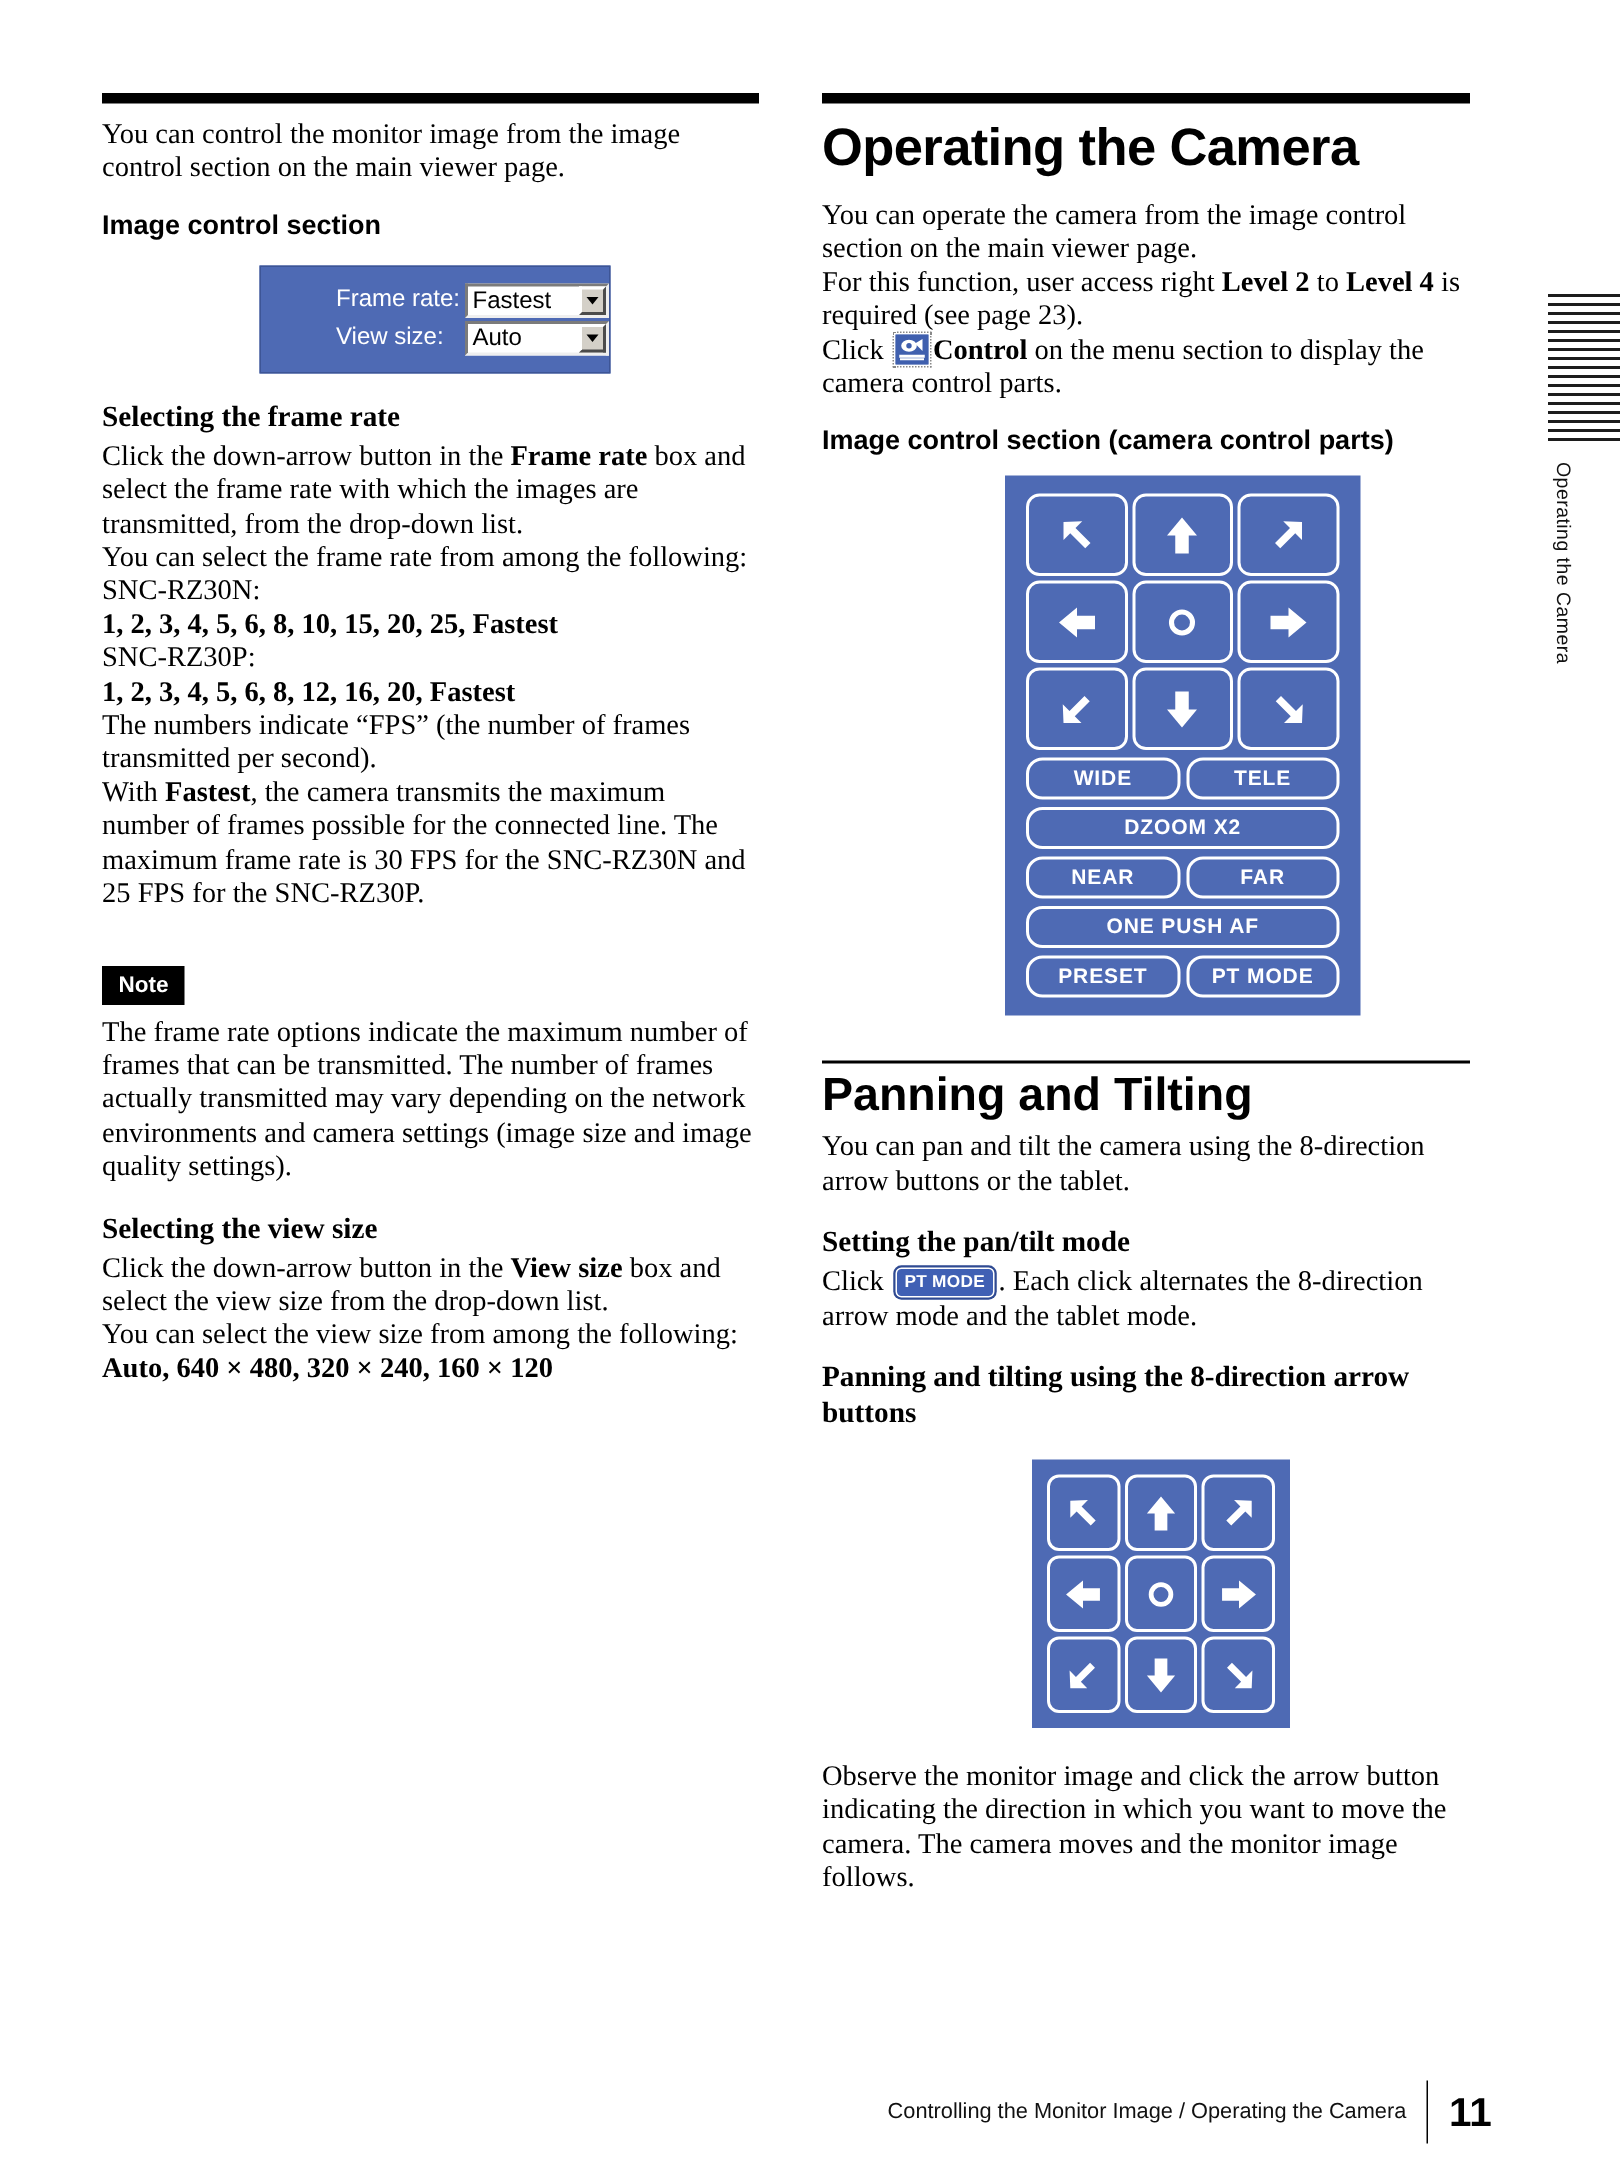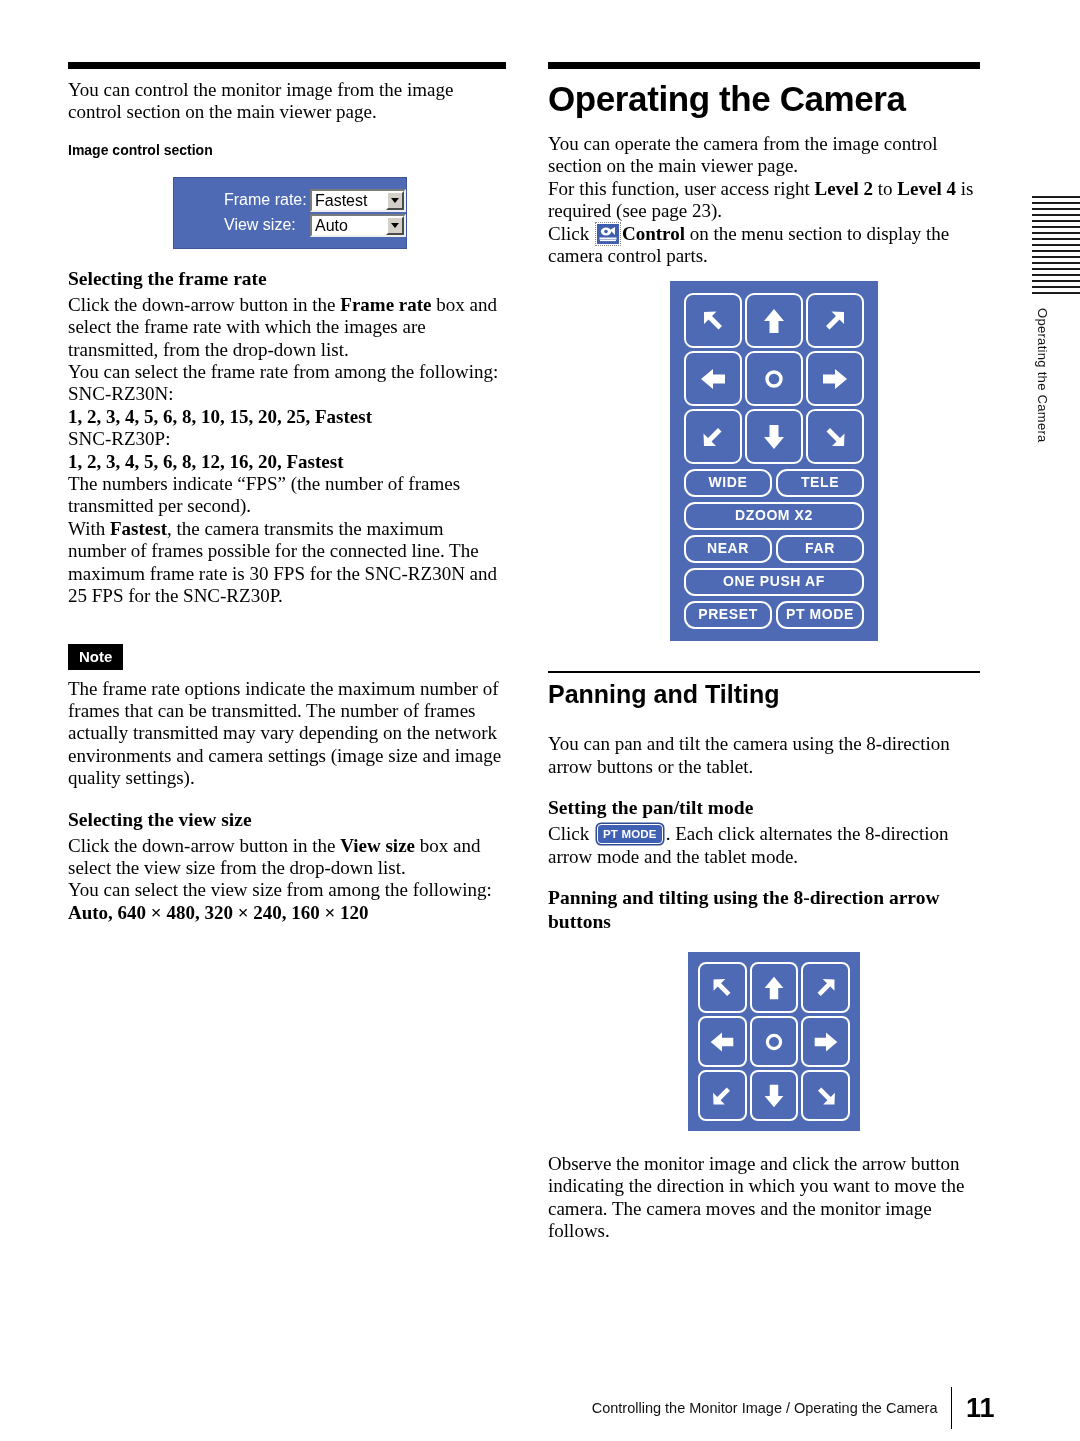--- a/index.html
+++ b/index.html
@@ -45,35 +45,35 @@
     font-family: "Liberation Sans", sans-serif;
     font-weight: bold;
     font-size: 35px;
     line-height: 40px;
     letter-spacing: -0.4px;
     margin: 0 0 14px 0;
   }
   h2.section {
     font-family: "Liberation Sans", sans-serif;
     font-weight: bold;
-    font-size: 25px;
+    font-size: 31px;
     line-height: 30px;
-    margin: 0 0 24px 0;
+    margin: 0 0 9px 0;
   }
   h3.sub {
     font-family: Liberation Serif, serif;
     font-weight: bold;
     font-size: 19.5px;
     line-height: 24px;
     margin: 18px 0 3px 0;
   }
   h4.mini {
     font-family: "Liberation Sans", sans-serif;
     font-weight: bold;
-    font-size: 14px;
+    font-size: 18px;
     line-height: 20px;
     margin: 16px 0 6px 0;
   }
   p.body {
     font-size: 19px;
     line-height: 22.4px;
     margin: 0;
     text-align: left;
   }
   p.body + p.body { margin-top: 0; }
@@ -186,21 +186,21 @@
     margin: 0 3px;
   }
 
   
   .cam-pad {
     background: #4e6ab4;
     padding: 12px 14px 12px 14px;
     box-sizing: border-box;
   }
   .pad-full {
-    width: 208px;
+    width: 237px;
     margin: 14px 0 0 122px;
   }
   .pad-small {
     width: 172px;
     margin: 18px 0 0 140px;
     padding: 10px 10px 10px 10px;
   }
   .pad-grid {
     display: grid;
     grid-template-columns: repeat(3, 1fr);
@@ -360,20 +360,21 @@
 
     <p class="body gap"><span>Click </span><span class="icon-control"><svg width="22" height="20" viewBox="0 0 22 20">
             <rect x="0" y="0" width="22" height="20" fill="#3f5fae"></rect>
             <ellipse cx="9" cy="7.5" rx="5.2" ry="4" fill="#ffffff"></ellipse>
             <circle cx="9" cy="7.5" r="1.8" fill="#3f5fae"></circle>
             <path d="M13 6 L18 3 L18 11 Z" fill="#ffffff"></path>
             <rect x="2.5" y="13.5" width="17" height="2" fill="#ffffff"></rect>
             <path d="M3 16.5 L19 16.5" stroke="#ffffff" stroke-width="1.2" fill="none"></path>
           </svg></span><b>Control</b><span> on the menu section to display the camera control parts.</span></p>
 
+    <h4 class="mini">Image control section (camera control parts)</h4>
 
     <div class="cam-pad pad-full">
       <div class="pad-grid">
         <div class="pad-btn">
             <svg width="34" height="34" viewBox="0 0 34 34">
               <path d="M8 8 L8 20 L12.5 15.5 L22.5 25.5 L26 22 L16 12 L20.5 7.5 Z" fill="#ffffff"></path>
             </svg>
           </div>
         <div class="pad-btn">
             <svg width="34" height="34" viewBox="0 0 34 34">

